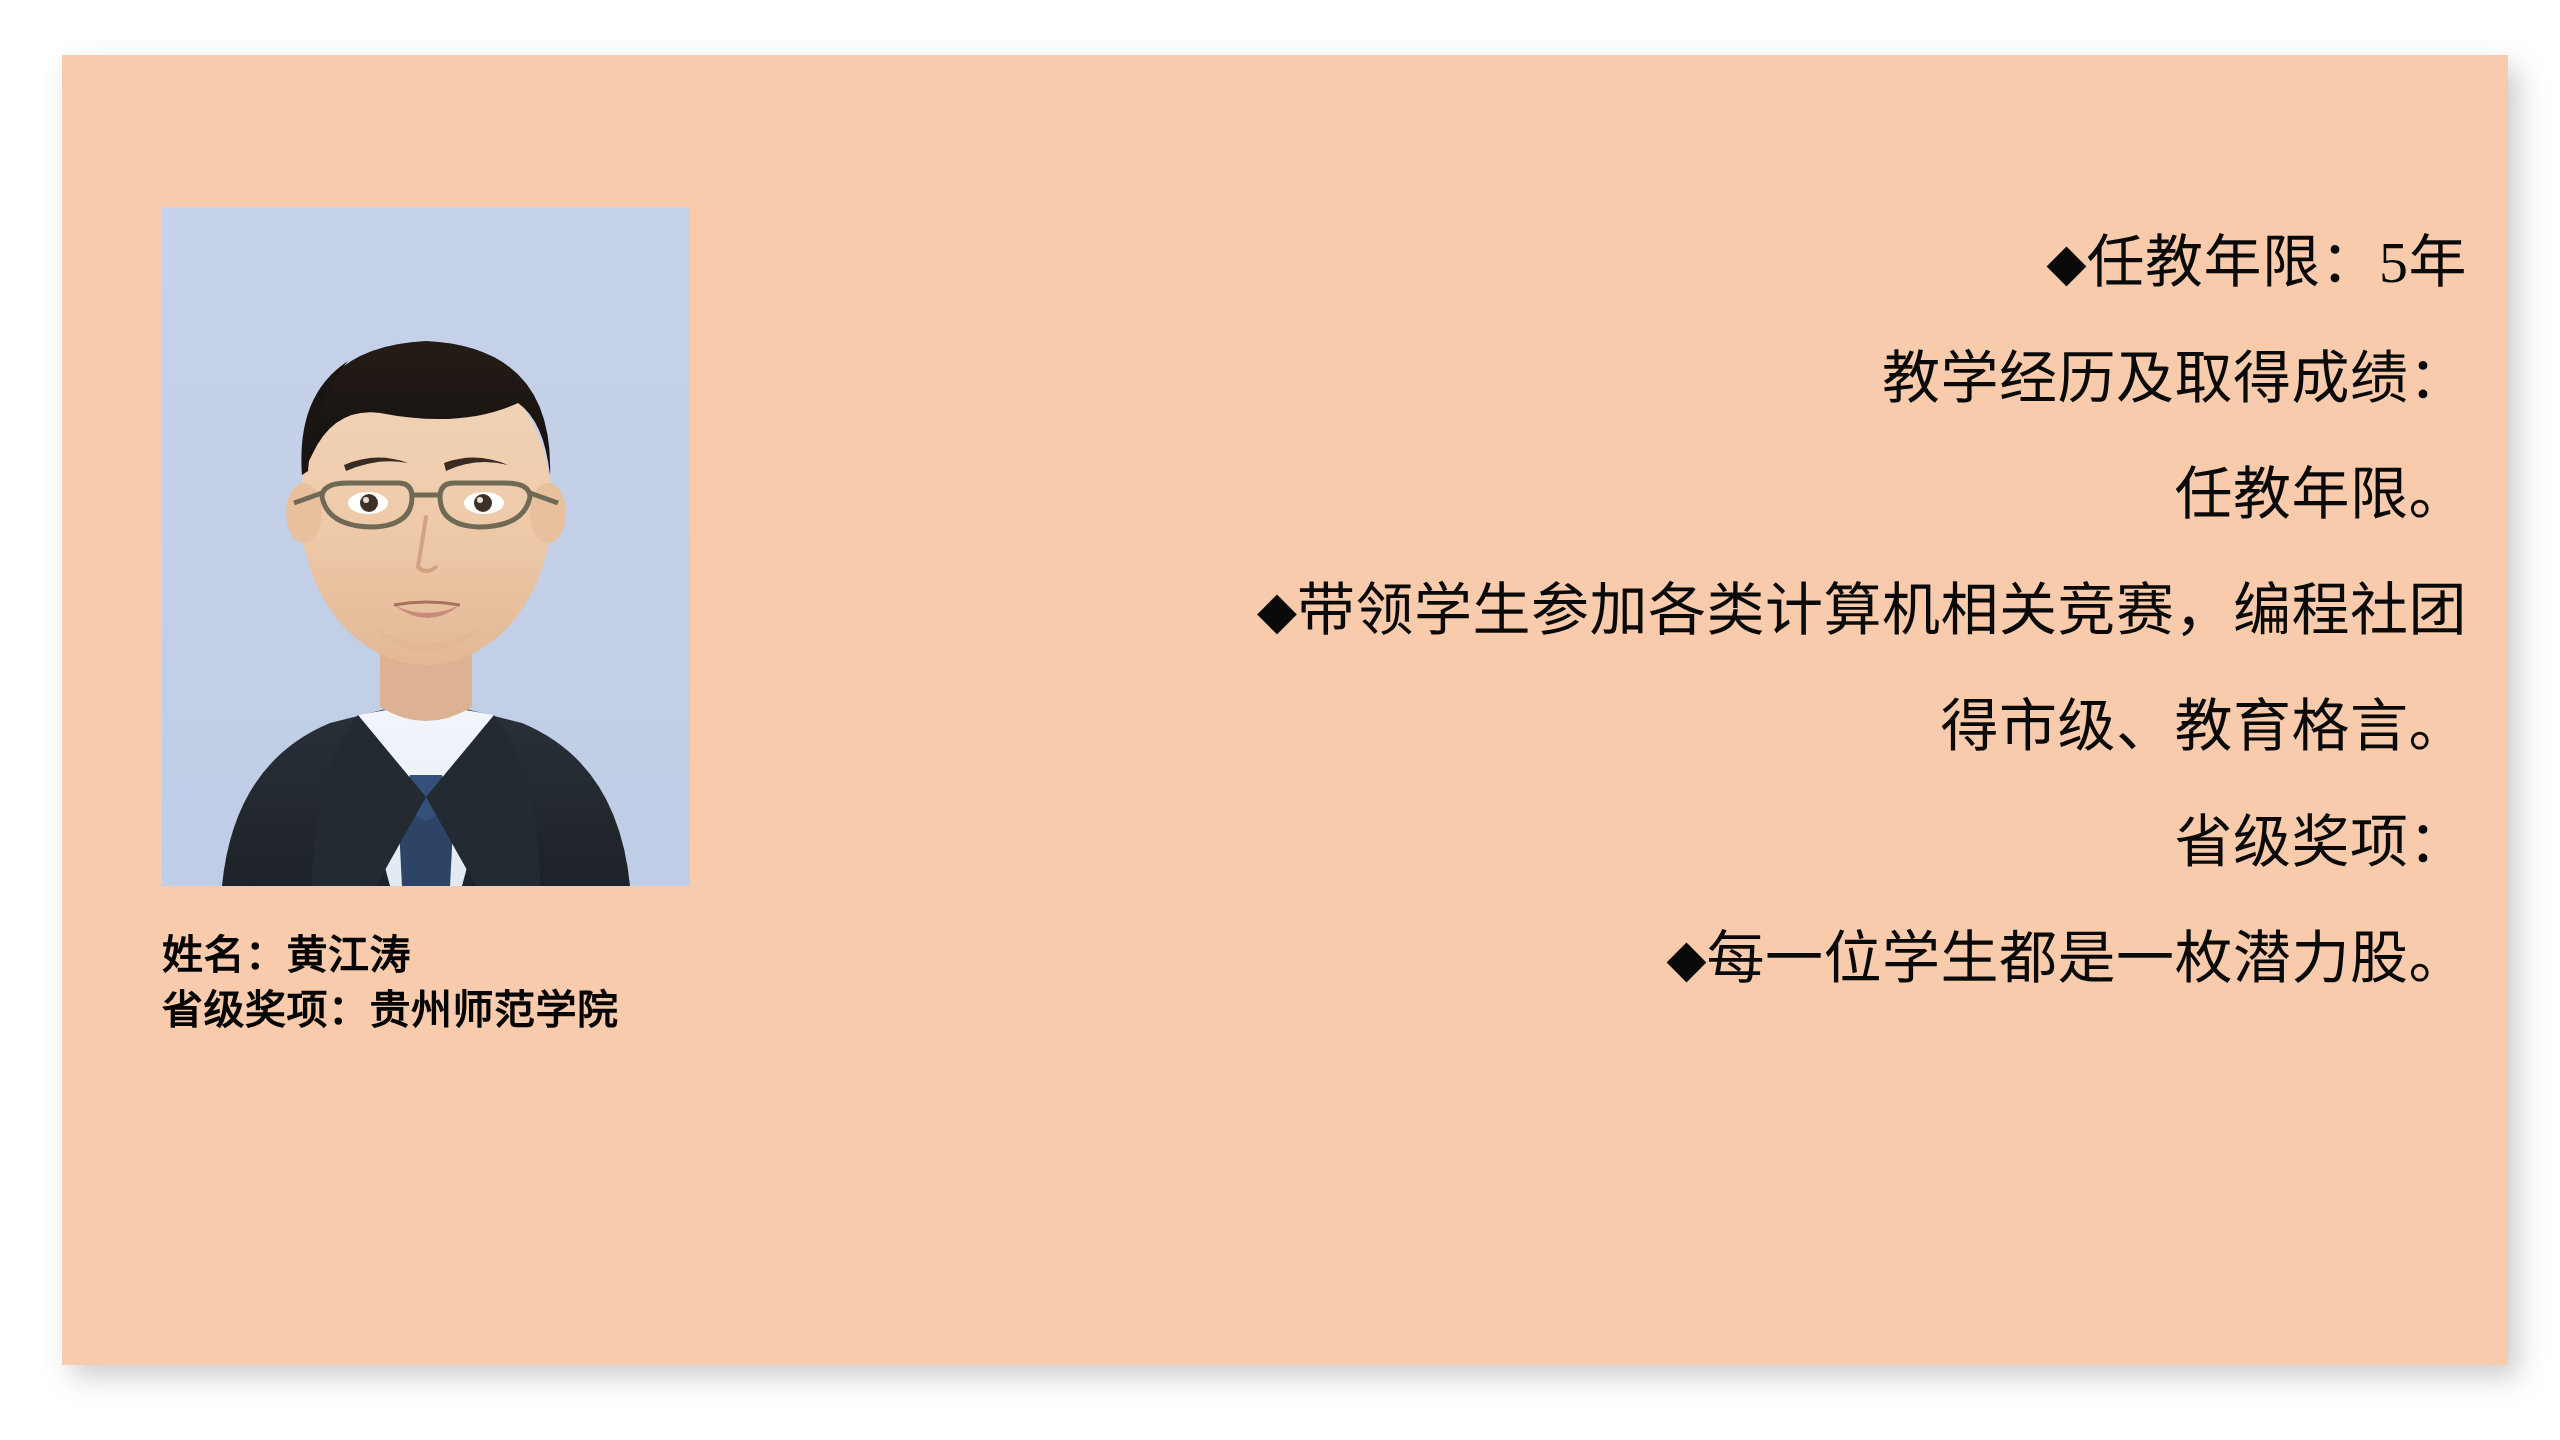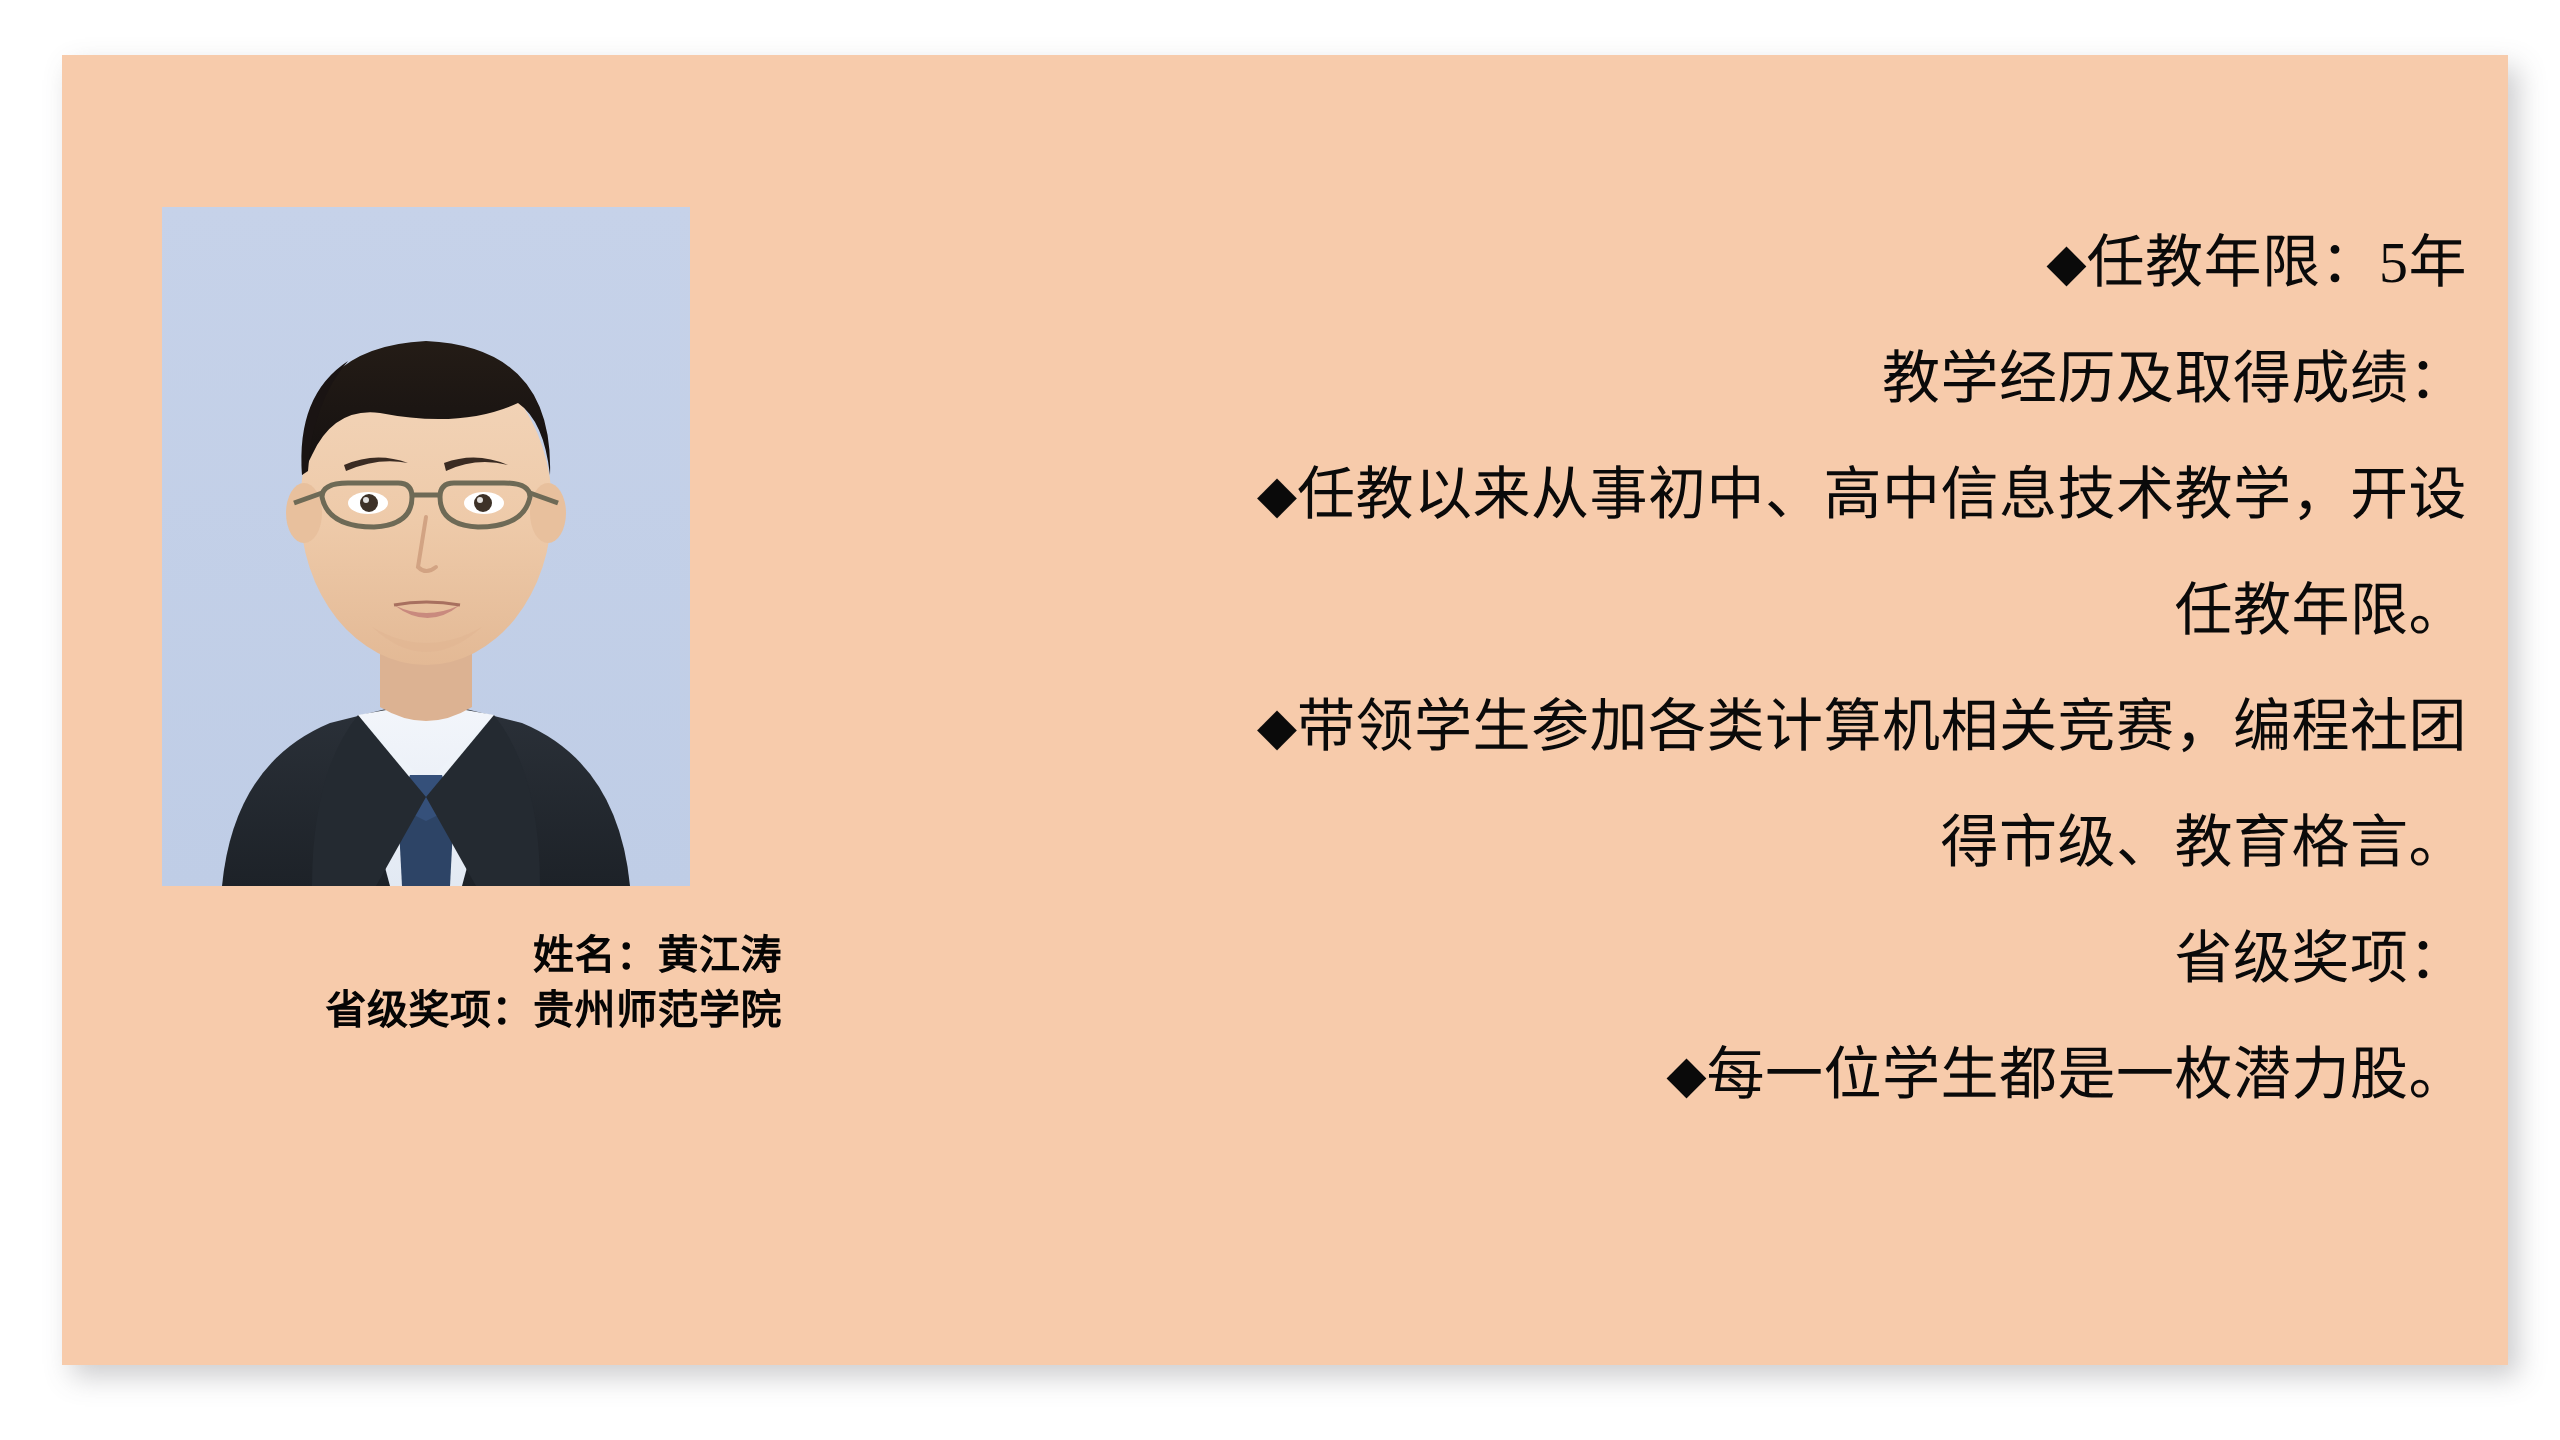--- a/index.html
+++ b/index.html
@@ -59,21 +59,20 @@
 
   .caption-block {
     margin-top: 42px;
     font-family: "Liberation Sans", "DejaVu Sans", sans-serif;
     font-weight: 700;
     font-size: 41px;
     line-height: 55px;
     color: #050505;
     letter-spacing: 0.5px;
     white-space: nowrap;
-    text-align: right;
   }
   .caption-line {
     display: block;
   }
 
   
   .right-col {
     position: absolute;
     left: 845px;
     top: 150px;
@@ -196,23 +195,20 @@
     <div class="right-col">
 
       <div class="body-line">
         <span class="bullet">◆</span><span>任教年限：5年</span>
       </div>
 
       <div class="body-line">
         <span>教学经历及取得成绩：</span>
       </div>
 
-      <div class="body-line">
-        <span class="bullet">◆</span><span>任教以来从事初中、高中信息技术教学，开设</span>
-      </div>
 
       <div class="body-line">
         <span>任教年限。</span>
       </div>
 
       <div class="body-line">
         <span class="bullet">◆</span><span>带领学生参加各类计算机相关竞赛，编程社团</span>
       </div>
 
       <div class="body-line">

